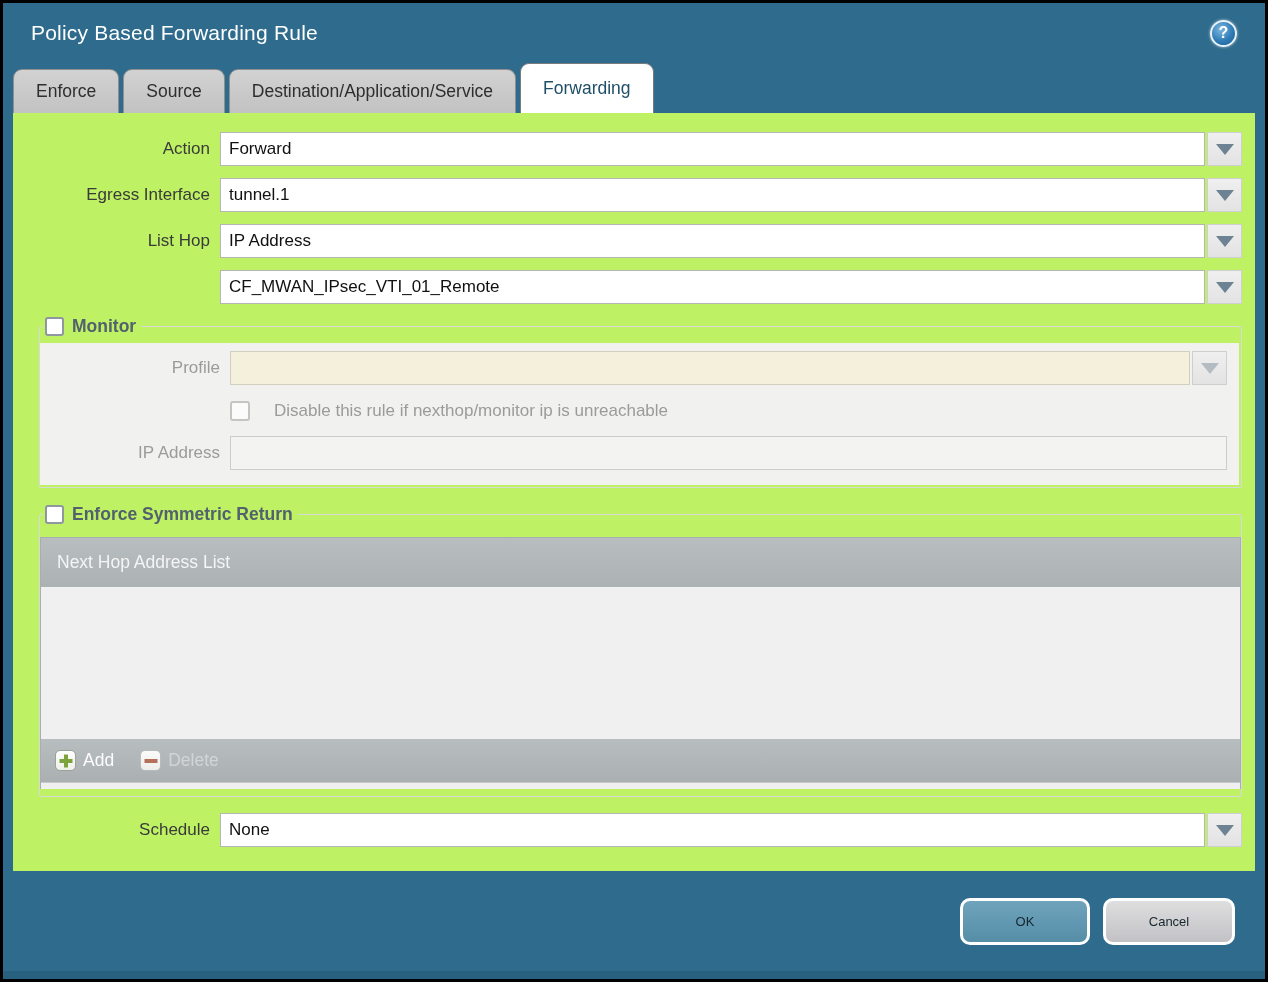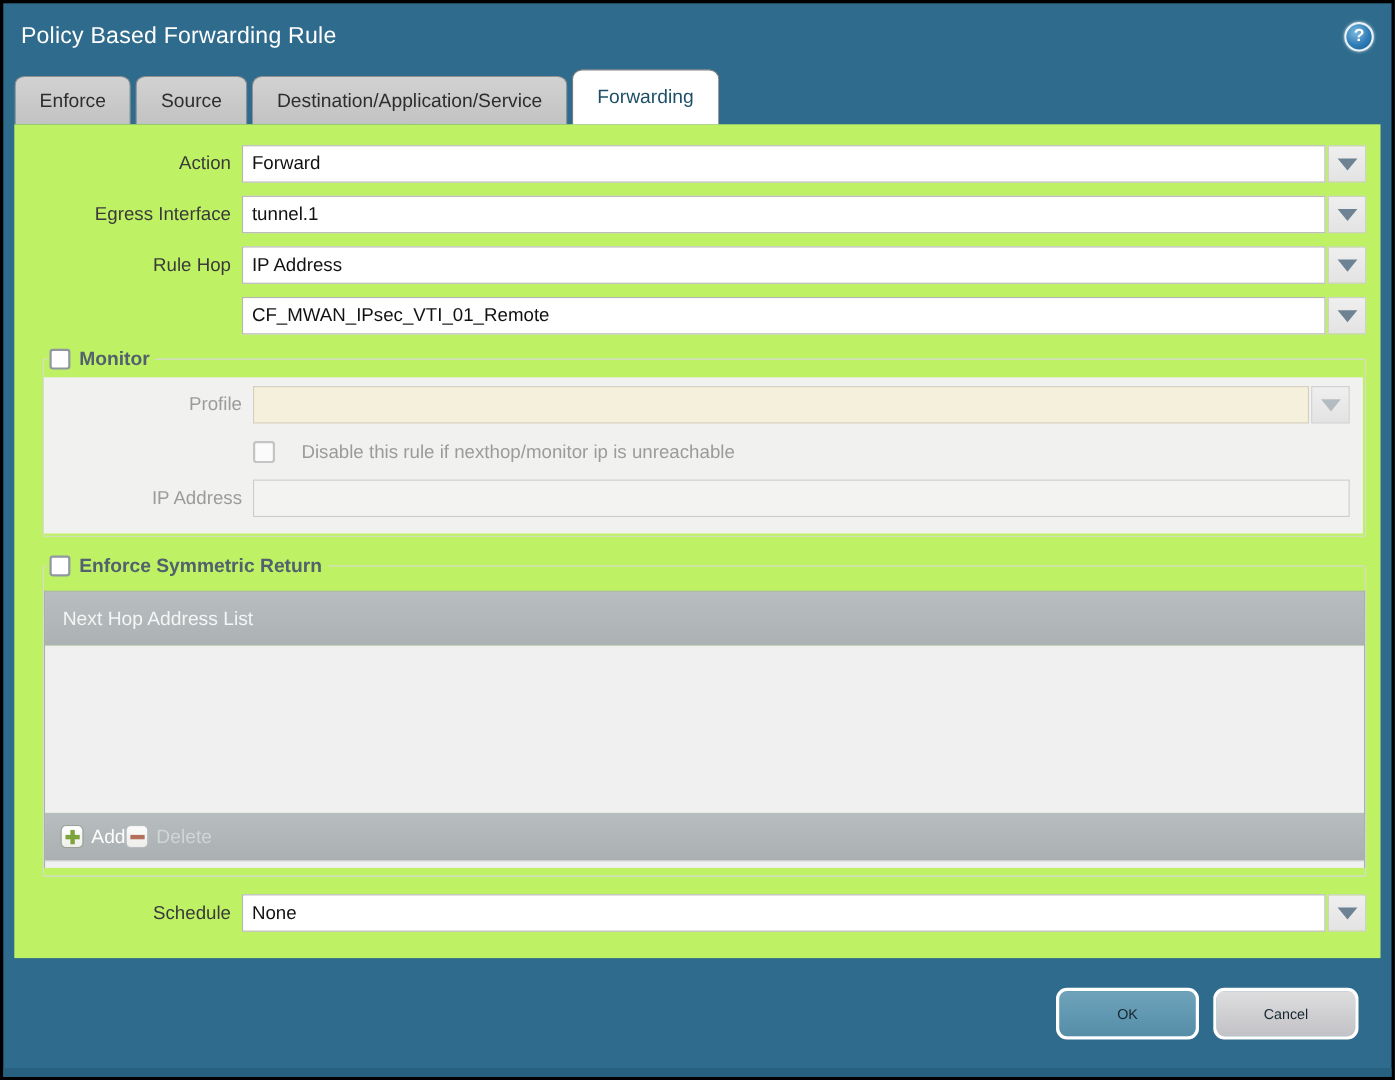--- a/index.html
+++ b/index.html
@@ -11,21 +11,21 @@
   .window {
     position: absolute; inset: 0;
     border: 3px solid #000;
     background: #2F6B8C;
     display: flex; flex-direction: column;
   }
   
   .titlebar {
     height: 60px; flex: none;
     display: flex; align-items: center; justify-content: space-between;
-    padding: 0 16px;
+    padding: 0 28px;
   }
   .title {
     color: #fff; font-size: 21px; letter-spacing: .2px;
   }
   .help-icon {
     width: 27px; height: 27px; border-radius: 50%;
     background: radial-gradient(circle at 38% 32%, #7db9e0 0%, #2f7cb6 55%, #1b5f93 100%);
     border: 2px solid #e9f2f8;
     box-shadow: 0 0 3px rgba(255,255,255,.7);
     color: #fff; font-size: 16px; font-weight: bold;
@@ -122,21 +122,21 @@
   
   .grid { margin: 12px 0 7px 0; border: 1px solid #a9aeb0; border-bottom: none; }
   .grid-header {
     height: 49px; background: linear-gradient(#b8bdbf, #acb1b3);
     display: flex; align-items: center; padding: 0 16px;
     color: #f4f5f5; font-size: 17.5px;
   }
   .grid-body { height: 152px; background: #eff0ef; }
   .grid-footer {
     height: 43px; background: linear-gradient(#b8bdbf, #aaafb1);
-    display: flex; align-items: center; padding: 0 14px;
+    display: flex; align-items: center; gap: 26px; padding: 0 14px;
   }
   .grid-strip { height: 7px; background: #eff0ef; border-top: 1px solid #c6c9ca; }
   .toolbtn { display: flex; align-items: center; gap: 7px; cursor: pointer; }
   .toolbtn-icon {
     width: 21px; height: 21px; border-radius: 5px;
     background: linear-gradient(#ffffff, #eef0e8);
     border: 1px solid #9aa29a; position: relative; flex: none;
   }
   .toolbtn-icon::before, .toolbtn-icon::after {
     content: ""; position: absolute; background: #7da33c;
@@ -200,21 +200,21 @@
       <div class="row-label">Egress Interface</div>
       <div class="combo">
         <div class="combo-value">tunnel.1</div>
         <div class="combo-btn">
           <span class="arrow-down"></span>
         </div>
       </div>
     </div>
 
     <div class="row">
-      <div class="row-label">Rule Hop</div>
+      <div class="row-label">List Hop</div>
       <div class="combo">
         <div class="combo-value">IP Address</div>
         <div class="combo-btn">
           <span class="arrow-down"></span>
         </div>
       </div>
     </div>
 
     <div class="row">
       <div class="row-label"></div>

